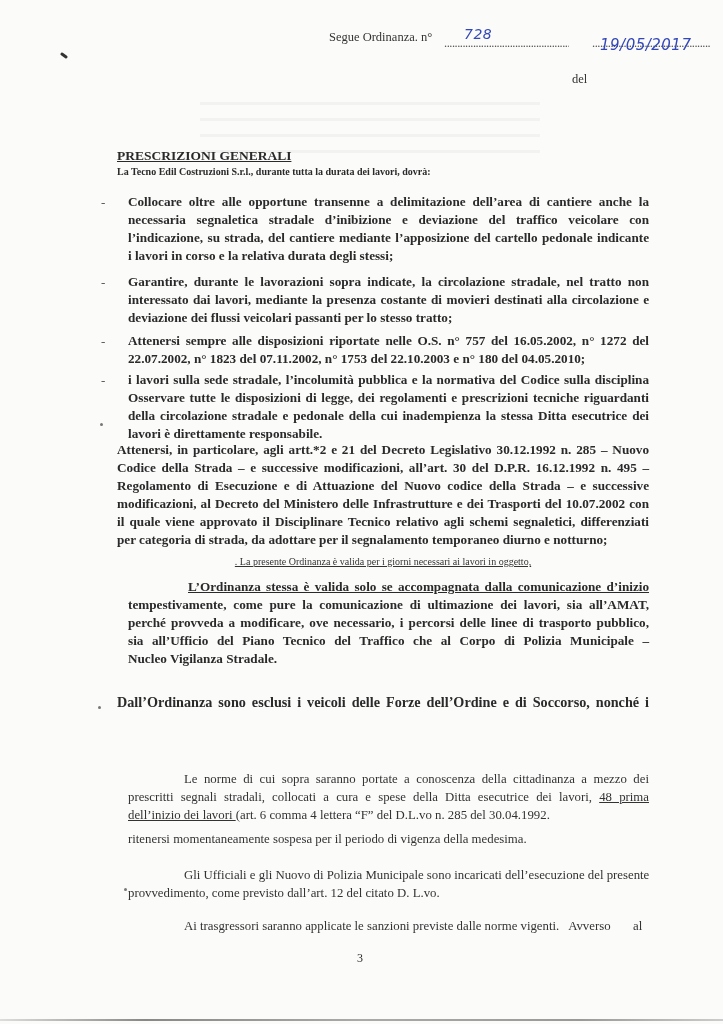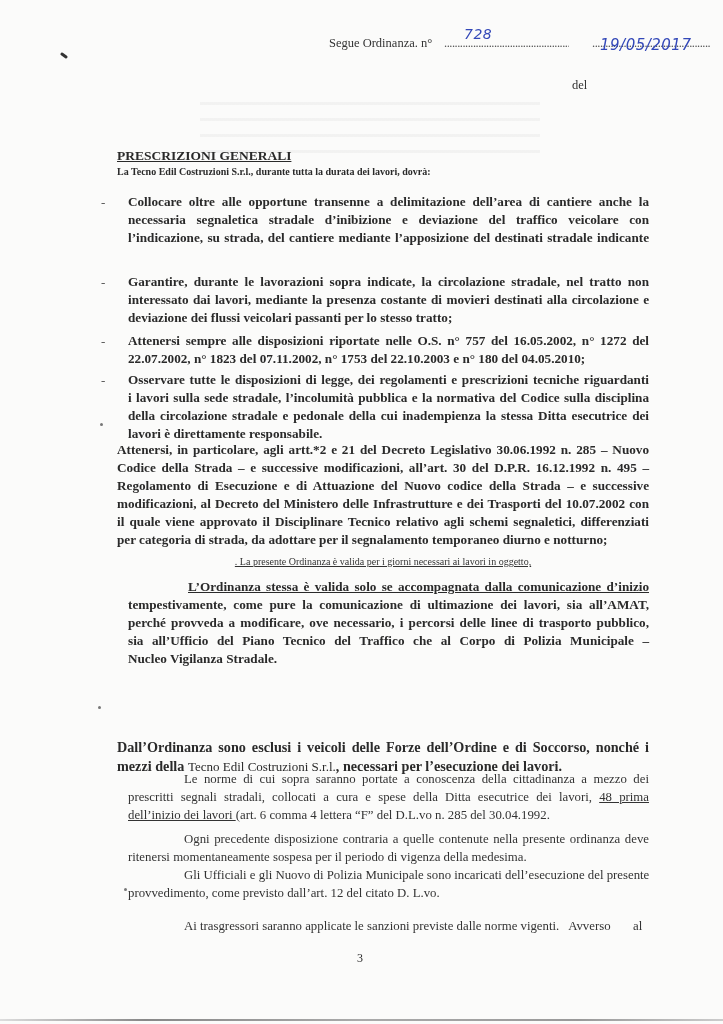--- a/index.html
+++ b/index.html
@@ -18,21 +18,21 @@
     position: absolute; left: 0; bottom: 3px; width: 723px; height: 2px;
     background: linear-gradient(90deg, #ddd, #888 20%, #aaa 50%, #999 80%, #ccc);
   }
   .scan-mark { position: absolute; width: 8px; height: 3px; background: #333; transform: rotate(35deg); border-radius: 2px; }
   .dot-mark { position: absolute; width: 3px; height: 3px; background: #777; border-radius: 50%; }
 
   .header {
     position: absolute; top: 30px; left: 329px; width: 380px; height: 24px;
     font-size: 12.5px; color: #333; white-space: nowrap;
   }
-  .header .label { position: absolute; top: 6px; }
+  .header .label { position: absolute; top: 0; }
   .header .dots { position: absolute; top: 6px; color: #555; letter-spacing: -0.5px; overflow: hidden; }
   .hand {
     position: absolute; color: #3348b8; font-family: "DejaVu Sans", sans-serif;
     font-style: italic; font-size: 14px; letter-spacing: 0.5px;
   }
 
   .block { position: absolute; left: 128px; width: 521px; font-size: 13.2px; line-height: 18px; text-align: justify; }
   .bold { font-weight: bold; }
   .title { position: absolute; left: 117px; top: 148px; font-weight: bold; font-size: 13.5px; text-decoration: underline; }
   .intro { position: absolute; left: 117px; top: 166px; font-weight: bold; font-size: 10px; }
@@ -64,76 +64,75 @@
   <span class="hand" style="left:464px; top:26px;">728</span>
   <span class="hand" style="left:600px; top:36px; font-size:15px;">19/05/2017</span>
 
   <div class="title">PRESCRIZIONI GENERALI</div>
   <div class="intro">La  Tecno Edil Costruzioni S.r.l., durante tutta la durata dei lavori, dovrà:</div>
 
   <span class="bullet" style="top:195px;">-</span>
   <div class="block bold" style="top:193px;">
     <span class="para-line">Collocare oltre alle opportune transenne a delimitazione dell’area di cantiere anche la</span>
     <span class="para-line">necessaria segnaletica stradale d’inibizione e deviazione del traffico veicolare con</span>
-    <span class="para-line">l’indicazione, su strada, del cantiere mediante l’apposizione del destinati stradale indicante</span>
+    <span class="para-line">l’indicazione, su strada, del cantiere mediante l’apposizione del cartello pedonale indicante</span>
+    <span class="para-line last">i lavori in corso e la relativa durata degli stessi;</span>
   </div>
 
   <span class="bullet" style="top:275px;">-</span>
   <div class="block bold" style="top:273px;">
     <span class="para-line">Garantire, durante le lavorazioni sopra indicate, la circolazione stradale, nel tratto non</span>
     <span class="para-line">interessato dai lavori, mediante la presenza costante di movieri destinati alla circolazione e</span>
     <span class="para-line last">deviazione dei flussi veicolari passanti per lo stesso tratto;</span>
   </div>
 
   <span class="bullet" style="top:334px;">-</span>
   <div class="block bold" style="top:332px;">
     <span class="para-line">Attenersi sempre alle disposizioni riportate nelle O.S. n° 757 del 16.05.2002, n° 1272 del</span>
     <span class="para-line last">22.07.2002, n° 1823 del 07.11.2002, n° 1753 del 22.10.2003 e n° 180 del 04.05.2010;</span>
   </div>
 
   <span class="bullet" style="top:373px;">-</span>
   <div class="block bold" style="top:371px;">
+    <span class="para-line">i lavori sulla sede stradale, l’incolumità pubblica e la normativa del Codice sulla disciplina</span>
     <span class="para-line">Osservare tutte le disposizioni di legge, dei regolamenti e prescrizioni tecniche riguardanti</span>
-    <span class="para-line">i lavori sulla sede stradale, l’incolumità pubblica e la normativa del Codice sulla disciplina</span>
     <span class="para-line">della circolazione stradale e pedonale della cui inadempienza la stessa Ditta esecutrice dei</span>
     <span class="para-line last">lavori è direttamente responsabile.</span>
   </div>
 
   <div class="block bold wide" style="top:441px;">
-    <span class="para-line">Attenersi, in particolare, agli artt.*2 e 21 del Decreto Legislativo 30.06.1992 n. 285 – Nuovo</span>
+    <span class="para-line">Attenersi, in particolare, agli artt.*2 e 21 del Decreto Legislativo 30.12.1992 n. 285 – Nuovo</span>
     <span class="para-line">Codice della Strada – e successive modificazioni, all’art. 30 del D.P.R. 16.12.1992 n. 495 –</span>
     <span class="para-line">Regolamento di Esecuzione e di Attuazione del Nuovo codice della Strada – e successive</span>
     <span class="para-line">modificazioni, al Decreto del Ministero delle Infrastrutture e dei Trasporti del 10.07.2002 con</span>
     <span class="para-line">il quale viene approvato il Disciplinare Tecnico relativo agli schemi segnaletici, differenziati</span>
     <span class="para-line last">per categoria di strada, da adottare per il segnalamento temporaneo diurno e notturno;</span>
   </div>
 
   <div class="block wide u" style="top:553px; font-size:10px; text-align:center; color:#333;">. La presente Ordinanza è valida per i giorni necessari ai lavori in oggetto,</div>
 
   <div class="block bold" style="top:578px; left:128px; width:521px; font-size:13.2px;">
     <span class="para-line" style="padding-left:60px;text-decoration:underline;">L’Ordinanza stessa è valida solo se accompagnata dalla comunicazione d’inizio</span>
     <span class="para-line">tempestivamente, come pure la comunicazione di ultimazione dei lavori, sia all’AMAT,</span>
     <span class="para-line">perché provveda a modificare, ove necessario, i percorsi delle linee di trasporto pubblico,</span>
     <span class="para-line">sia all’Ufficio del Piano Tecnico del Traffico che al Corpo di  Polizia Municipale –</span>
     <span class="para-line last">Nucleo Vigilanza Stradale.</span>
   </div>
 
-  <div class="block bold wide" style="top:693px; font-size:14.2px; line-height:19px;margin-top:45px;">
+  <div class="block bold wide" style="top:693px; font-size:14.2px; line-height:19px;">
     <span class="para-line">Dall’Ordinanza sono esclusi i veicoli delle Forze dell’Ordine e di Soccorso, nonché i</span>
-    <span class="para-line last"><span>mezzi della </span><span class="plain" style="font-size:13px;">Tecno Edil Costruzioni S.r.l.</span><span>, necessari per l’esecuzione dei lavori.</span></span>
   </div>
 
   <div class="block light" style="top:770px; font-size:12.8px; line-height:18px;">
     <span class="para-line" style="padding-left:56px;">Le norme di cui sopra saranno portate a conoscenza della cittadinanza a mezzo dei</span>
     <span class="para-line"><span>prescritti segnali stradali, collocati a cura e spese della Ditta esecutrice dei lavori, </span><span class="u">48 prima</span></span>
     <span class="para-line last"><span class="u">dell’inizio dei lavori </span><span>(art. 6 comma 4 lettera “F” del D.L.vo n. 285 del 30.04.1992.</span></span>
   </div>
 
   <div class="block light" style="top:830px; font-size:12.8px; line-height:18px;">
-    <span class="para-line" style="padding-left:56px;">Ogni precedente disposizione contraria a quelle contenute nella presente ordinanza deve</span>
     <span class="para-line last">ritenersi momentaneamente sospesa per il periodo di vigenza della medesima.</span>
   </div>
 
   <div class="block light" style="top:866px; font-size:12.8px; line-height:18px;">
     <span class="para-line" style="padding-left:56px;">Gli Ufficiali e gli Nuovo di Polizia Municipale sono incaricati dell’esecuzione del presente</span>
     <span class="para-line last">provvedimento, come previsto dall’art. 12 del citato D. L.vo.</span>
   </div>
 
   <div class="block light" style="top:917px; font-size:12.8px; line-height:18px;">
     <span class="para-line" style="padding-left:56px; white-space:pre; text-align-last:left;">Ai trasgressori saranno applicate le sanzioni previste dalle norme vigenti.   Avverso       al</span>

